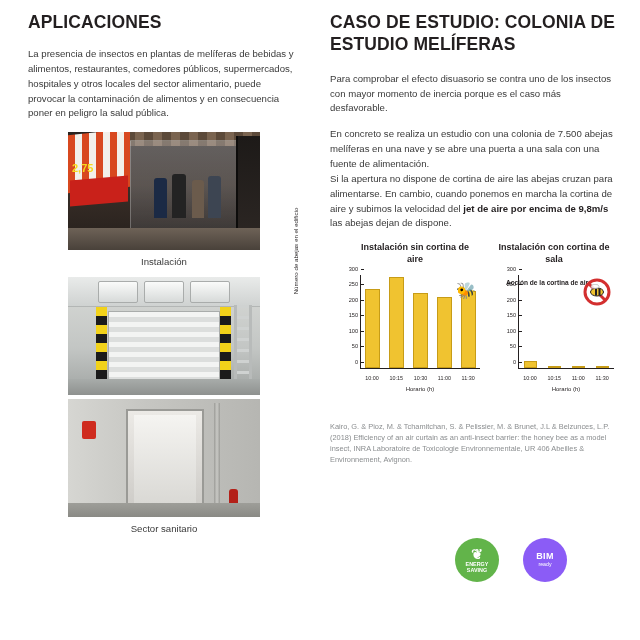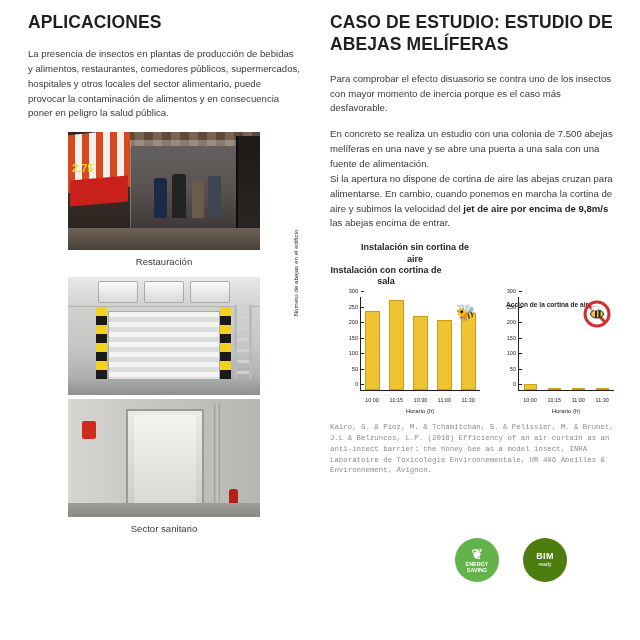--- a/index.html
+++ b/index.html
@@ -169,21 +169,21 @@
 
   
   .chart-wrap {
     position: relative;
     margin-top: 10px;
     width: 288px;
     height: 172px;
   }
   .chart-head {
     display: flex;
-    flex-direction: column;
+    justify-content: space-between;
   }
   .chart-head-item {
     font-size: 9px;
     font-weight: bold;
     color: #231f20;
     line-height: 1.25;
     text-align: center;
   }
   .chart-head-left { width: 118px; margin-left: 26px; }
   .chart-head-right { width: 112px; margin-right: 8px; }
@@ -273,21 +273,20 @@
   .no-bee {
     position: absolute;
     right: 4px; top: 6px;
     width: 30px; height: 30px;
   }
   .citation {
     font-size: 7.4px;
     color: #8a8d8f;
     line-height: 1.45;
     margin-top: 8px;
-    font-family: Liberation Mono, monospace;
   }
   .badges {
     position: absolute;
     left: 455px; top: 538px;
     display: flex;
     gap: 24px;
     align-items: center;
   }
   .badge {
     width: 44px; height: 44px;
@@ -296,49 +295,49 @@
     flex-direction: column;
     align-items: center;
     justify-content: center;
     color: #ffffff;
     font-size: 5.4px;
     font-weight: bold;
     text-align: center;
     line-height: 1.1;
   }
   .badge-energy { background: #62b44a; }
-  .badge-bim { background: #4d7c0f; }
+  .badge-bim { background: #8b5cf6; }
   .badge .glyph { font-size: 14px; line-height: 1; margin-bottom: 1px; }
   .bim-top { font-size: 9px; font-weight: bold; letter-spacing: .3px; }
   .bim-bot { font-size: 5.2px; font-weight: normal; }
 </style>
 </head>
 <body>
 
 <div class="page">
 
   <div class="col-left">
     <h1 class="section-title">APLICACIONES</h1>
-    <p class="body">La presencia de insectos en plantas de producción de bebidas y alimentos, restaurantes, comedores públicos, supermercados, hospitales y otros locales del sector alimentario, puede provocar la contaminación de alimentos y en consecuencia poner en peligro la salud pública.</p>
+    <p class="body">La presencia de insectos en plantas de melíferas de bebidas y alimentos, restaurantes, comedores públicos, supermercados, hospitales y otros locales del sector alimentario, puede provocar la contaminación de alimentos y en consecuencia poner en peligro la salud pública.</p>
 
     <div class="photo-block">
       <div class="photo ph1">
         <div class="ceil"></div>
         <div class="awn"></div>
         <div class="sign"></div>
         <div class="price">2,75</div>
         <div class="glass"></div>
         <div class="p1"></div>
         <div class="p2"></div>
         <div class="p3"></div>
         <div class="p4"></div>
         <div class="door"></div>
         <div class="floor"></div>
       </div>
-      <div class="photo-caption">Restauración</div>
+      <div class="photo-caption">Instalación</div>
     </div>
 
     <div class="photo-block">
       <div class="photo ph2">
         <div class="ceiling"></div>
         <div class="unit u1"></div>
         <div class="unit u2"></div>
         <div class="unit u3"></div>
         <div class="shutter"></div>
         <div class="post postL"></div>
@@ -356,27 +355,27 @@
         <div class="redsign"></div>
         <div class="pipe"></div>
         <div class="ext"></div>
         <div class="floor3"></div>
       </div>
       <div class="photo-caption">Sector sanitario</div>
     </div>
   </div>
 
   <div class="col-right">
-    <h1 class="section-title-right">CASO DE ESTUDIO: ESTUDIO DE ABEJAS MELÍFERAS</h1>
+    <h1 class="section-title-right">CASO DE ESTUDIO: COLONIA DE ESTUDIO MELÍFERAS</h1>
 
     <p class="body">Para comprobar el efecto disuasorio se contra uno de los insectos con mayor momento de inercia porque es el caso más desfavorable.</p>
 
     <p class="body">
       <span>En concreto se realiza un estudio con una colonia de 7.500 abejas melíferas en una nave y se abre una puerta a una sala con una fuente de alimentación.</span><br>
-      <span>Si la apertura no dispone de cortina de aire las abejas cruzan para alimentarse. En cambio, cuando ponemos en marcha la cortina de aire y subimos la velocidad del </span><b>jet de aire por encima de 9,8m/s</b><span> las abejas encima de entrar.</span>
+      <span>Si la apertura no dispone de cortina de aire las abejas cruzan para alimentarse. En cambio, cuando ponemos en marcha la cortina de aire y subimos la velocidad del </span><b>jet de aire por encima de 9,8m/s</b><span> las abejas dejan de dispone.</span>
     </p>
 
 
     <div class="chart-wrap">
       <div class="chart-head">
         <div class="chart-head-item chart-head-left">Instalación sin cortina de aire</div>
         <div class="chart-head-item chart-head-right">Instalación con cortina de sala</div>
       </div>
 
       <div class="panels">

